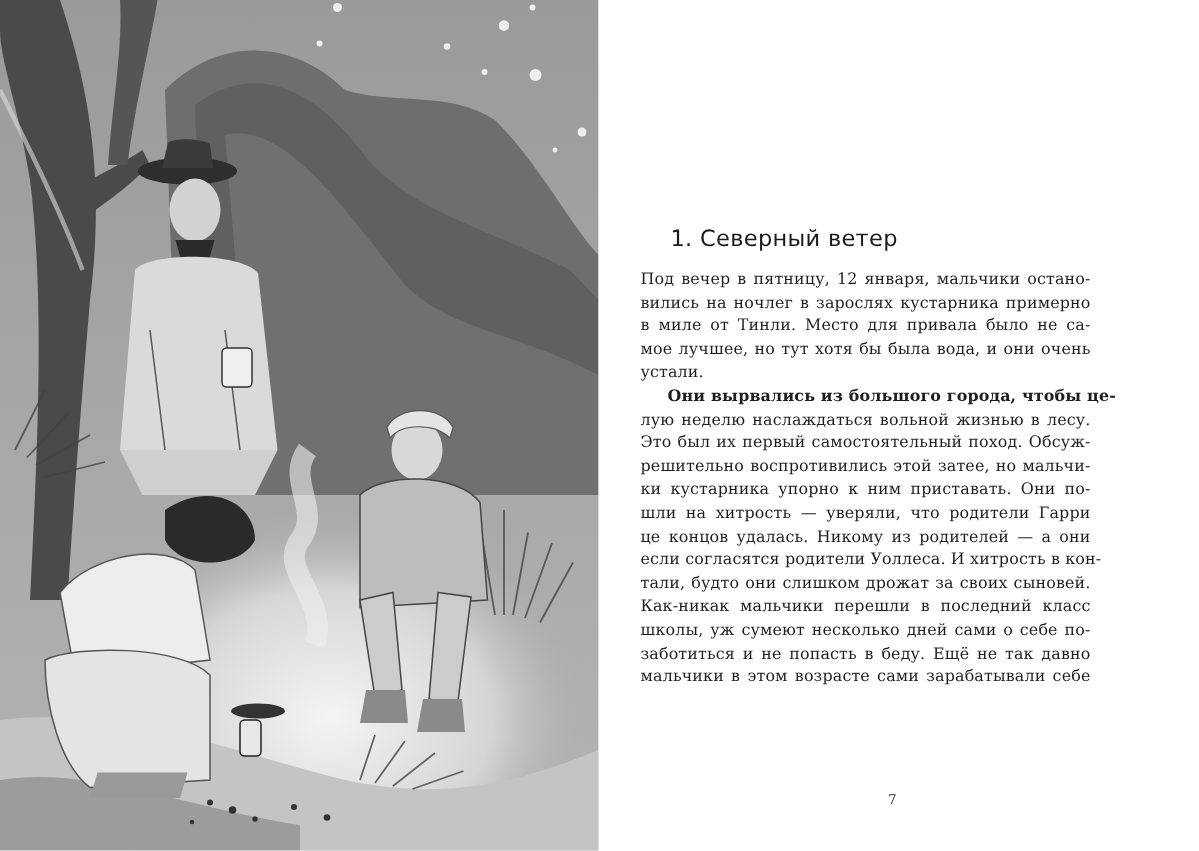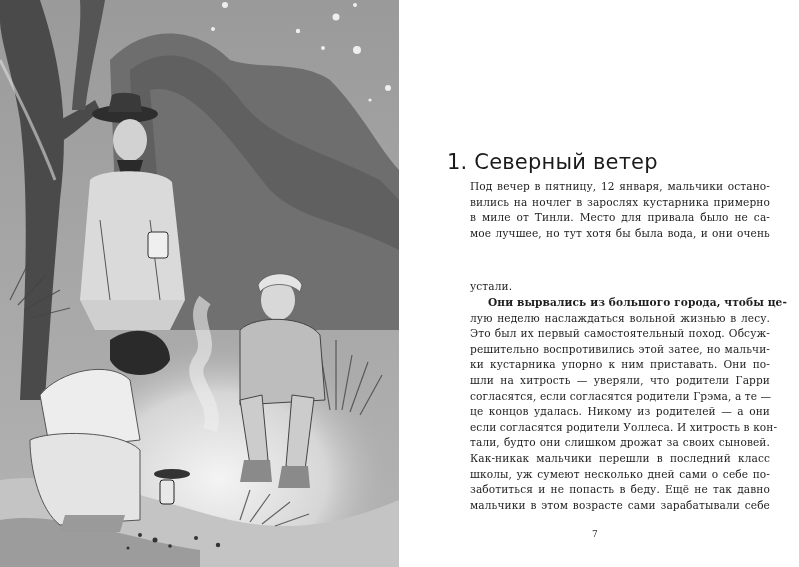--- a/index.html
+++ b/index.html
@@ -4,29 +4,29 @@
 <style>
   html, body { margin: 0; padding: 0; }
   body { width: 799px; height: 567px; overflow: hidden; background: #fff; position: relative; }
   .spread { position: absolute; left: 0; top: 0; width: 799px; height: 567px; display: flex; }
   .left-page { position: relative; width: 399px; height: 567px; overflow: hidden; background: #8a8a8a; }
   .right-page { position: relative; width: 400px; height: 567px; background: #fff; }
   .illustration { position: absolute; left: 0; top: 0; width: 399px; height: 567px; }
   .chapter-title {
     position: absolute; left: 447px; top: 150px; margin: 0;
     font-family: "DejaVu Sans", sans-serif; font-weight: normal;
-    font-size: 21px; color: #1a1a1a; letter-spacing: 0.2px; white-space: nowrap;
+    font-size: 15px; color: #1a1a1a; letter-spacing: 0.2px; white-space: nowrap;
   }
   .body-text {
-    position: absolute; left: 470px; top: 179px; width: 300px;
+    position: absolute; left: 427px; top: 179px; width: 300px;
     font-family: "DejaVu Serif", serif; font-size: 10.6px; line-height: 15.6px;
     color: #1e1e1e; letter-spacing: 0.1px;
   }
   .body-text .line { display: block; white-space: nowrap; text-align: justify; text-align-last: justify; height: 15.6px; overflow: visible; }
-  .body-text .line.last { text-align-last: left; margin-top: 38px; }
+  .body-text .line.last { text-align-last: left; }
   .body-text .line.indent { padding-left: 18px; font-weight: bold; }
   .page-number {
     position: absolute; left: 592px; top: 529px;
     font-family: "DejaVu Serif", serif; font-size: 9px; color: #333;
   }
 </style>
 </head>
 <body>
 
 <div class="spread">
@@ -134,21 +134,20 @@
     <span class="line">мое лучшее, но тут хотя бы была вода, и они очень</span>
     <span class="line last">устали.</span>
   </div>
   <div>
     <span class="line indent">Они вырвались из большого города, чтобы це-</span>
     <span class="line">лую неделю наслаждаться вольной жизнью в лесу.</span>
     <span class="line">Это был их первый самостоятельный поход. Обсуж-</span>
     <span class="line">решительно воспротивились этой затее, но мальчи-</span>
     <span class="line">ки кустарника упорно к ним приставать. Они по-</span>
     <span class="line">шли на хитрость — уверяли, что родители Гарри</span>
-    <span class="line">согласятся, если согласятся родители Грэма, а те —</span>
     <span class="line">це концов удалась. Никому из родителей — а они</span>
     <span class="line">если согласятся родители Уоллеса. И хитрость в кон-</span>
     <span class="line">тали, будто они слишком дрожат за своих сыновей.</span>
     <span class="line">Как-никак мальчики перешли в последний класс</span>
     <span class="line">школы, уж сумеют несколько дней сами о себе по-</span>
     <span class="line">заботиться и не попасть в беду. Ещё не так давно</span>
     <span class="line">мальчики в этом возрасте сами зарабатывали себе</span>
   </div>
 </div>
 

